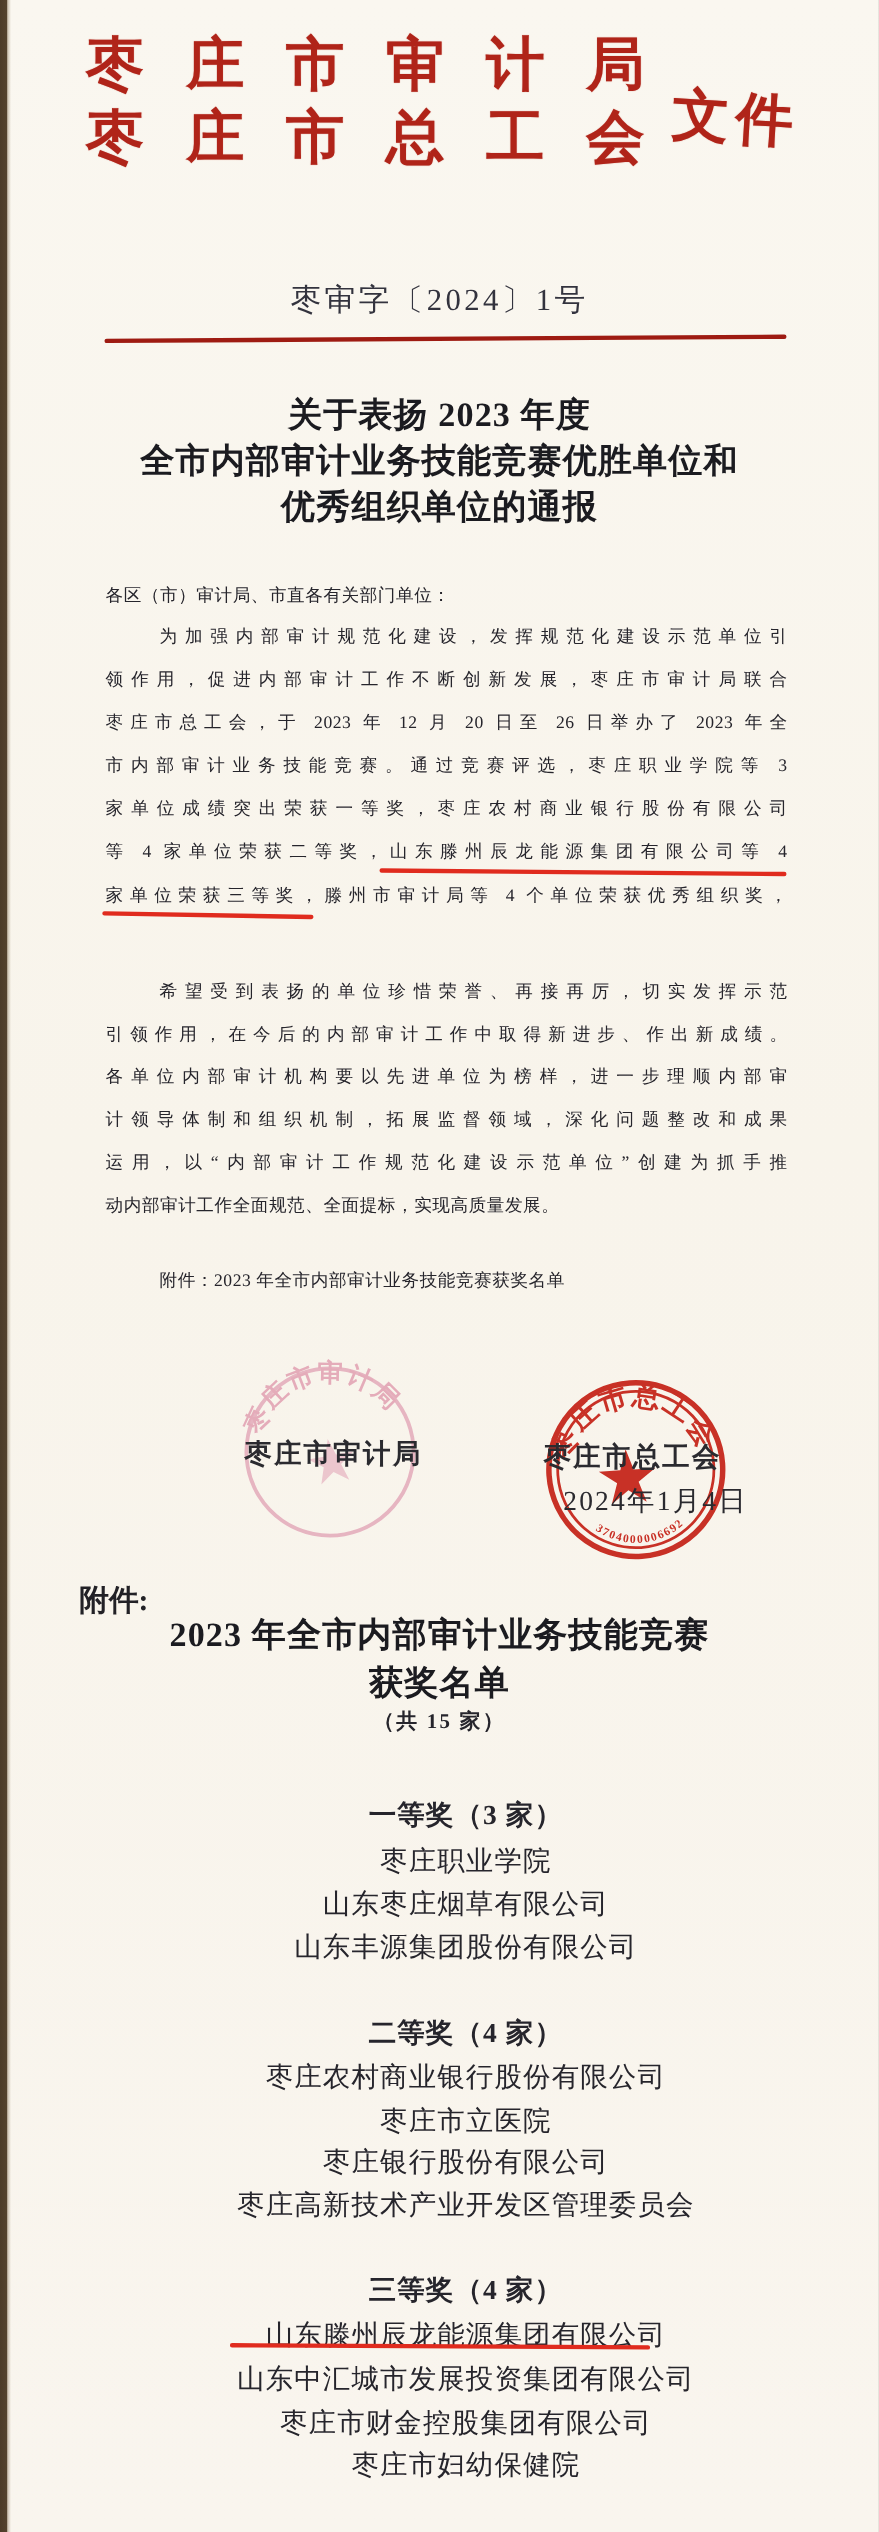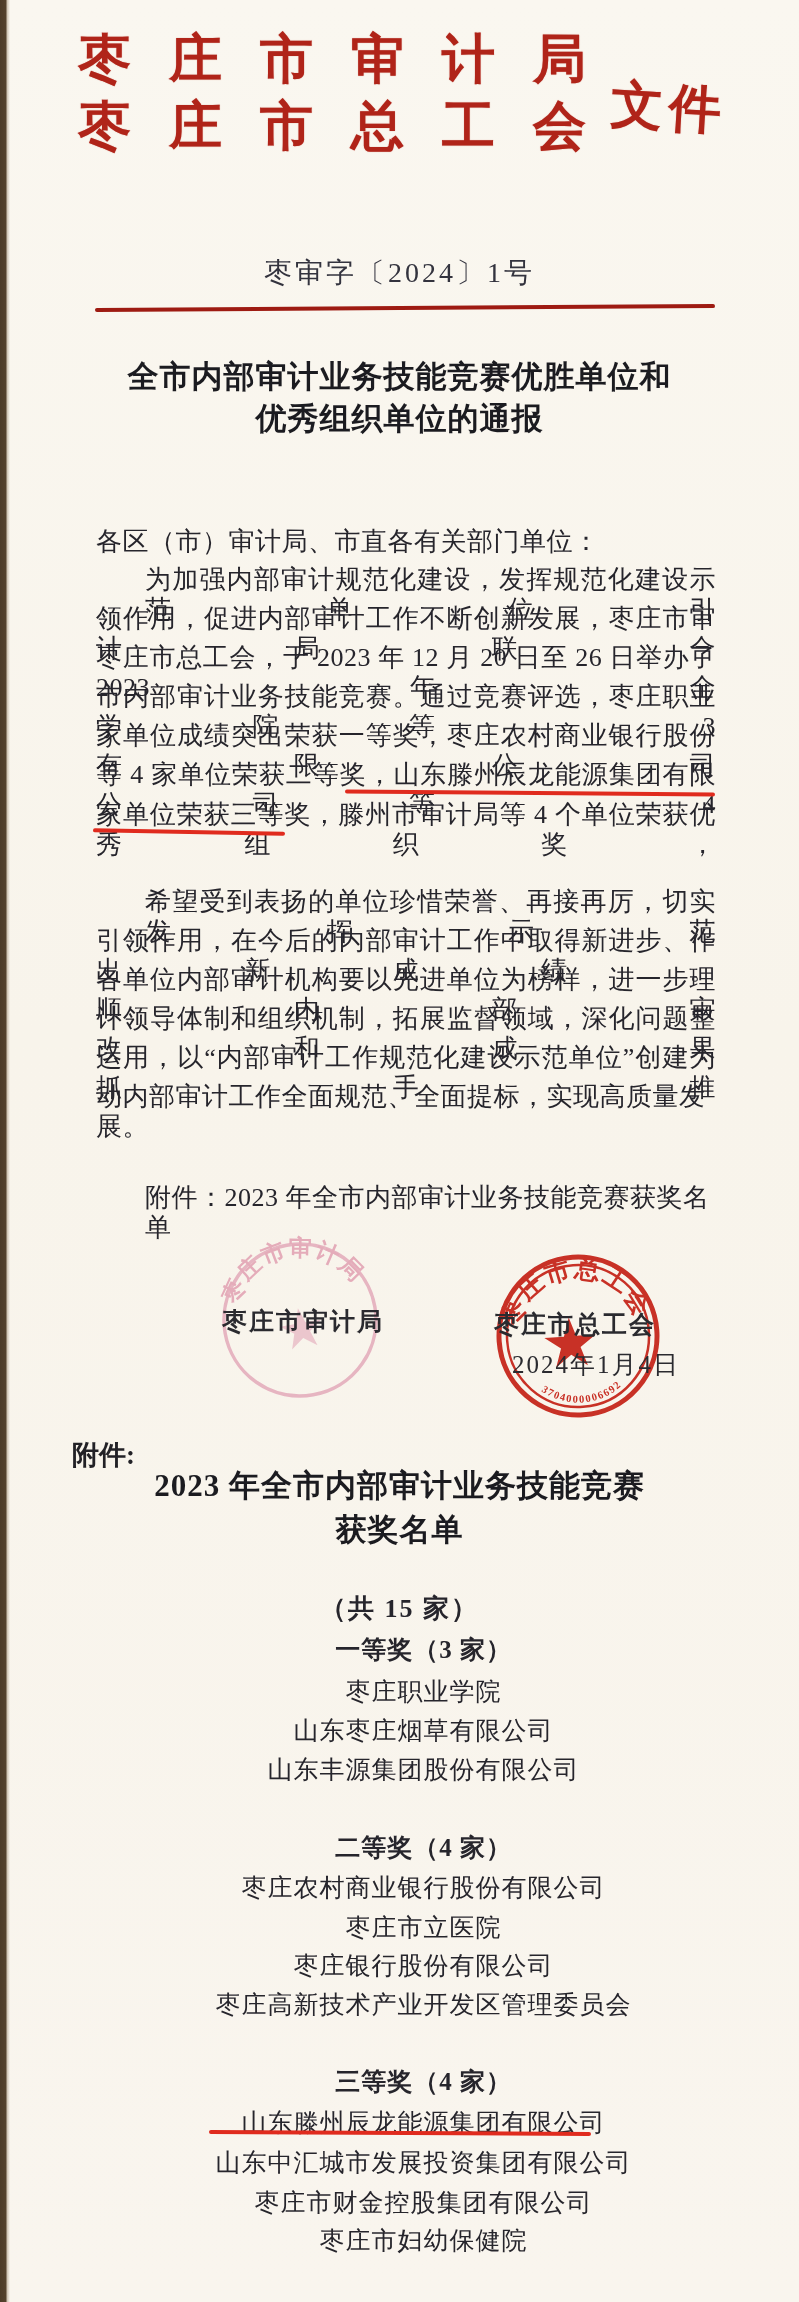--- a/index.html
+++ b/index.html
@@ -34,21 +34,21 @@
   .red-rule {
     position:absolute; top:306px; left:95px; width:620px; height:4px;
     background:#9e1b12; transform:rotate(-0.35deg); border-radius:2px;
   }
   .doc-title {
     position:absolute; top:356px; left:0; width:100%; text-align:center;
     font-size:31px; line-height:42px; font-weight:700; color:#1b1b20; letter-spacing:1px;
   }
   
   .bline {
-    position:absolute; left:96px; width:620px; font-size:26px; line-height:30px;
+    position:absolute; left:96px; width:620px; font-size:16px; line-height:30px;
     color:#26252c; letter-spacing:.5px;
   }
   .just { text-align:justify; text-align-last:justify; }
   .indent { padding-left:49px; width:571px; }
   
   .uline { position:absolute; height:4px; background:#e02b1e; border-radius:2px; }
   .u1 { left:345px; top:791px; width:370px; transform:rotate(.5deg); }
   .u2 { left:93px;  top:830px; width:192px; transform:rotate(1deg); }
   .u3 { left:50%; top:2131px; width:382px; transform:translateX(-50%) rotate(.3deg); }
   
@@ -60,40 +60,41 @@
     font-size:25px; letter-spacing:2px; color:#2a2a2f; font-weight:600;
   }
   .sig-left  { left:222px; top:1305px; }
   .sig-right { left:494px; top:1308px; }
   .sig-date  { left:512px; top:1348px; font-weight:500; }
   
   .att-label { position:absolute; left:72px; top:1437px; font-size:27px; font-weight:600; color:#222126; }
   .att-title { position:absolute; top:1464px; left:0; width:100%; text-align:center;
                font-size:31px; line-height:44px; font-weight:700; color:#1b1b20; letter-spacing:1px; }
   .att-count { position:absolute; top:1552px; left:0; width:100%; text-align:center;
-               font-size:26px; font-weight:600; color:#26252c; letter-spacing:2px;margin-top:39px; }
+               font-size:19px; font-weight:600; color:#26252c; letter-spacing:2px; }
   .cline { position:absolute; left:0; width:100%; text-align:center; font-size:25px;
            color:#26252c; letter-spacing:1px;margin-left:24px; }
   .chead { font-weight:700; }
   .centry { font-weight:500; }
 </style>
 </head>
 <body>
 
 <div class="page">
   <div class="scan-edge"></div>
 
   <div class="org org1">枣庄市审计局</div>
   <div class="org org2">枣庄市总工会</div>
   <div class="wenjian">文件</div>
 
   <div class="docnum">枣审字〔2024〕1号</div>
   <div class="red-rule"></div>
 
   <div class="doc-title">
+    <div>关于表扬 2023 年度</div>
     <div>全市内部审计业务技能竞赛优胜单位和</div>
     <div>优秀组织单位的通报</div>
   </div>
 
   <div class="bline" style="top:527px">各区（市）审计局、市直各有关部门单位：</div>
 
   <div class="bline just indent" style="top:565px">为加强内部审计规范化建设，发挥规范化建设示范单位引</div>
   <div class="bline just" style="top:604px">领作用，促进内部审计工作不断创新发展，枣庄市审计局联合</div>
   <div class="bline just" style="top:643px">枣庄市总工会，于 2023 年 12 月 20 日至 26 日举办了 2023 年全</div>
   <div class="bline just" style="top:682px">市内部审计业务技能竞赛。通过竞赛评选，枣庄职业学院等 3</div>
@@ -101,21 +102,21 @@
   <div class="bline just" style="top:760px">等 4 家单位荣获二等奖，山东滕州辰龙能源集团有限公司等 4</div>
   <div class="bline just" style="top:800px">家单位荣获三等奖，滕州市审计局等 4 个单位荣获优秀组织奖，</div>
 
   <div class="bline just indent" style="top:887px">希望受到表扬的单位珍惜荣誉、再接再厉，切实发挥示范</div>
   <div class="bline just" style="top:926px">引领作用，在今后的内部审计工作中取得新进步、作出新成绩。</div>
   <div class="bline just" style="top:965px">各单位内部审计机构要以先进单位为榜样，进一步理顺内部审</div>
   <div class="bline just" style="top:1004px">计领导体制和组织机制，拓展监督领域，深化问题整改和成果</div>
   <div class="bline just" style="top:1043px">运用，以“内部审计工作规范化建设示范单位”创建为抓手推</div>
   <div class="bline" style="top:1082px">动内部审计工作全面规范、全面提标，实现高质量发展。</div>
 
-  <div class="bline indent" style="top:1183px">附件：2023 年全市内部审计业务技能竞赛获奖名单</div>
+  <div class="bline indent" style="top:1150px">附件：2023 年全市内部审计业务技能竞赛获奖名单</div>
 
   <div class="uline u1"></div>
   <div class="uline u2"></div>
 
   <svg class="seal seal-left" width="176" height="176" viewBox="-88 -88 176 176">
     <circle r="76" fill="none" stroke="#dc8fa8" stroke-width="3.5"></circle>
     <path id="lsArc" d="M -58 30 A 65 65 0 1 1 58 30" fill="none"></path>
     <text font-size="23" font-weight="700" fill="#d9819c" letter-spacing="2">
       <textPath href="#lsArc" startOffset="50%" text-anchor="middle">枣庄市审计局</textPath>
     </text>

